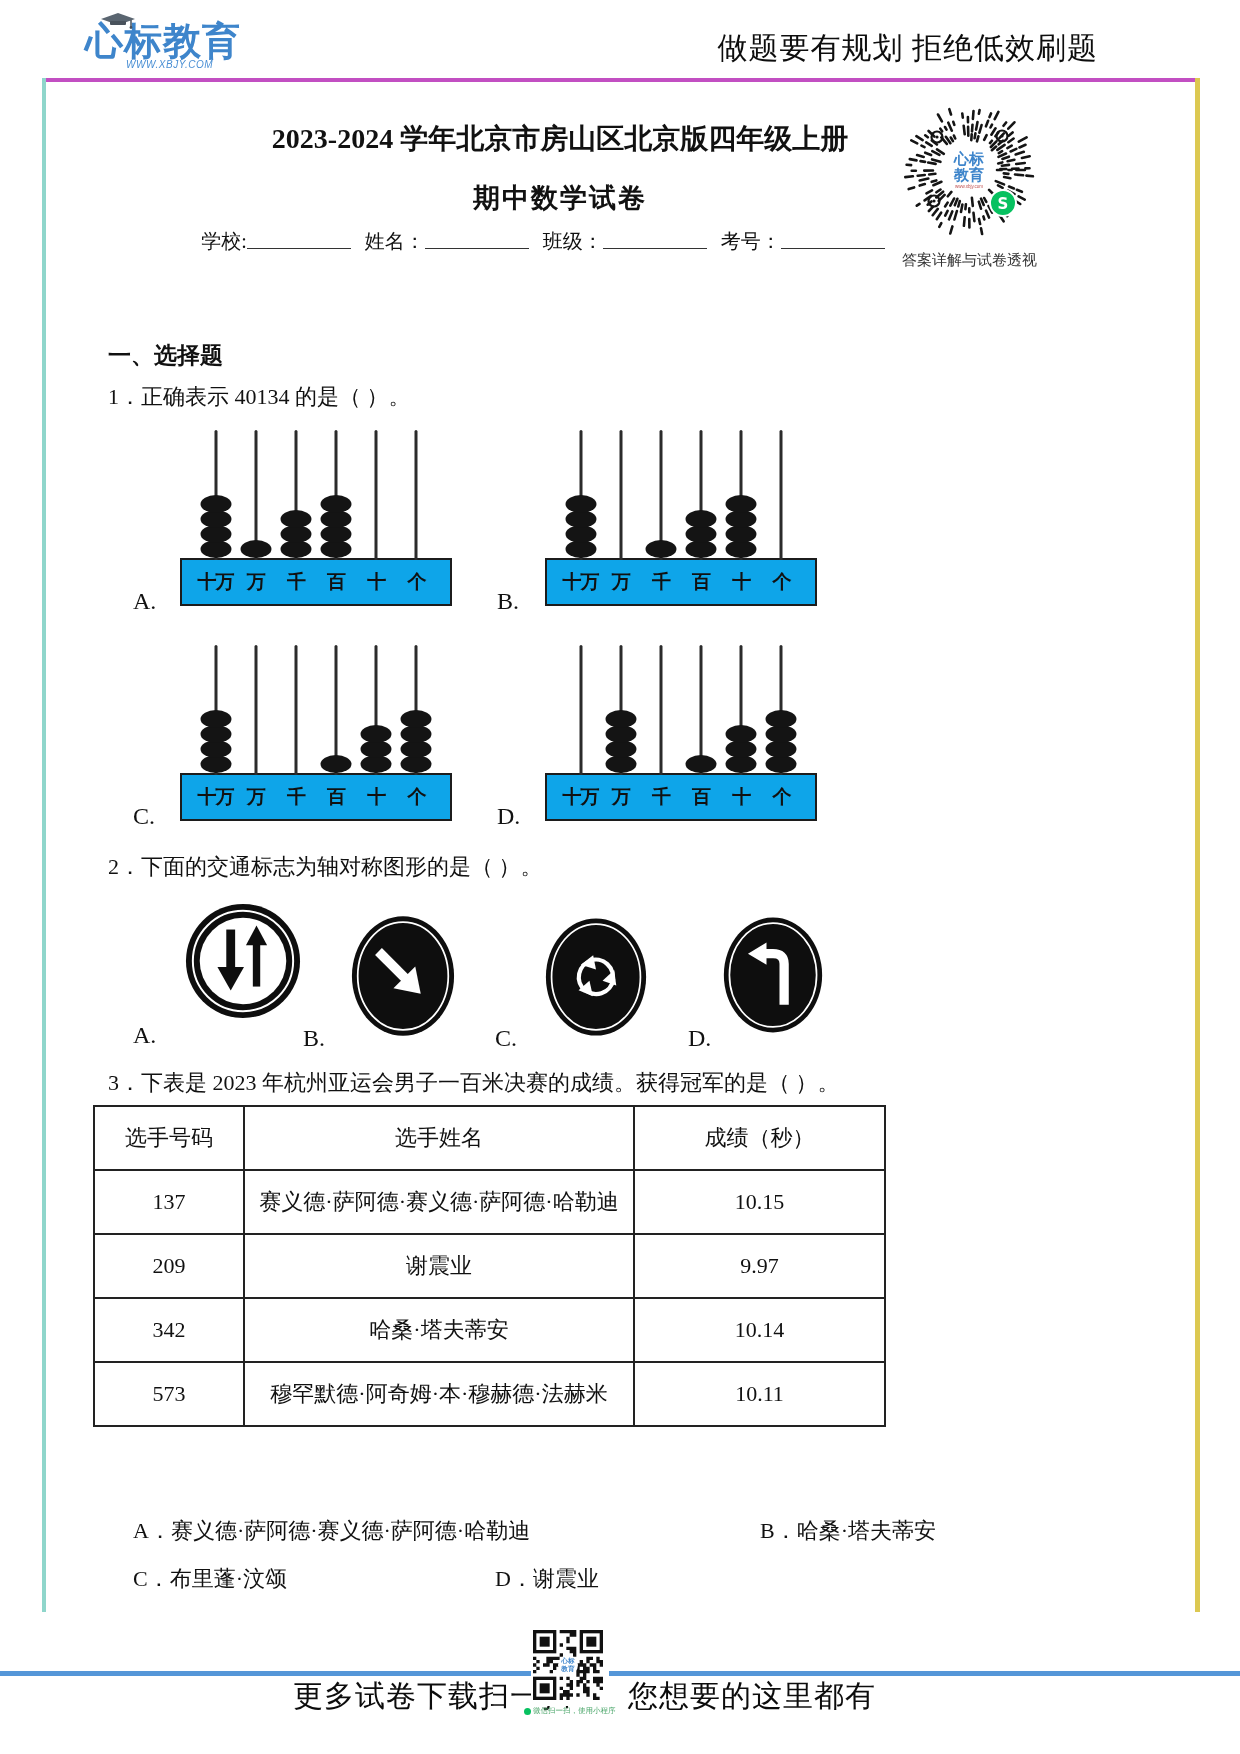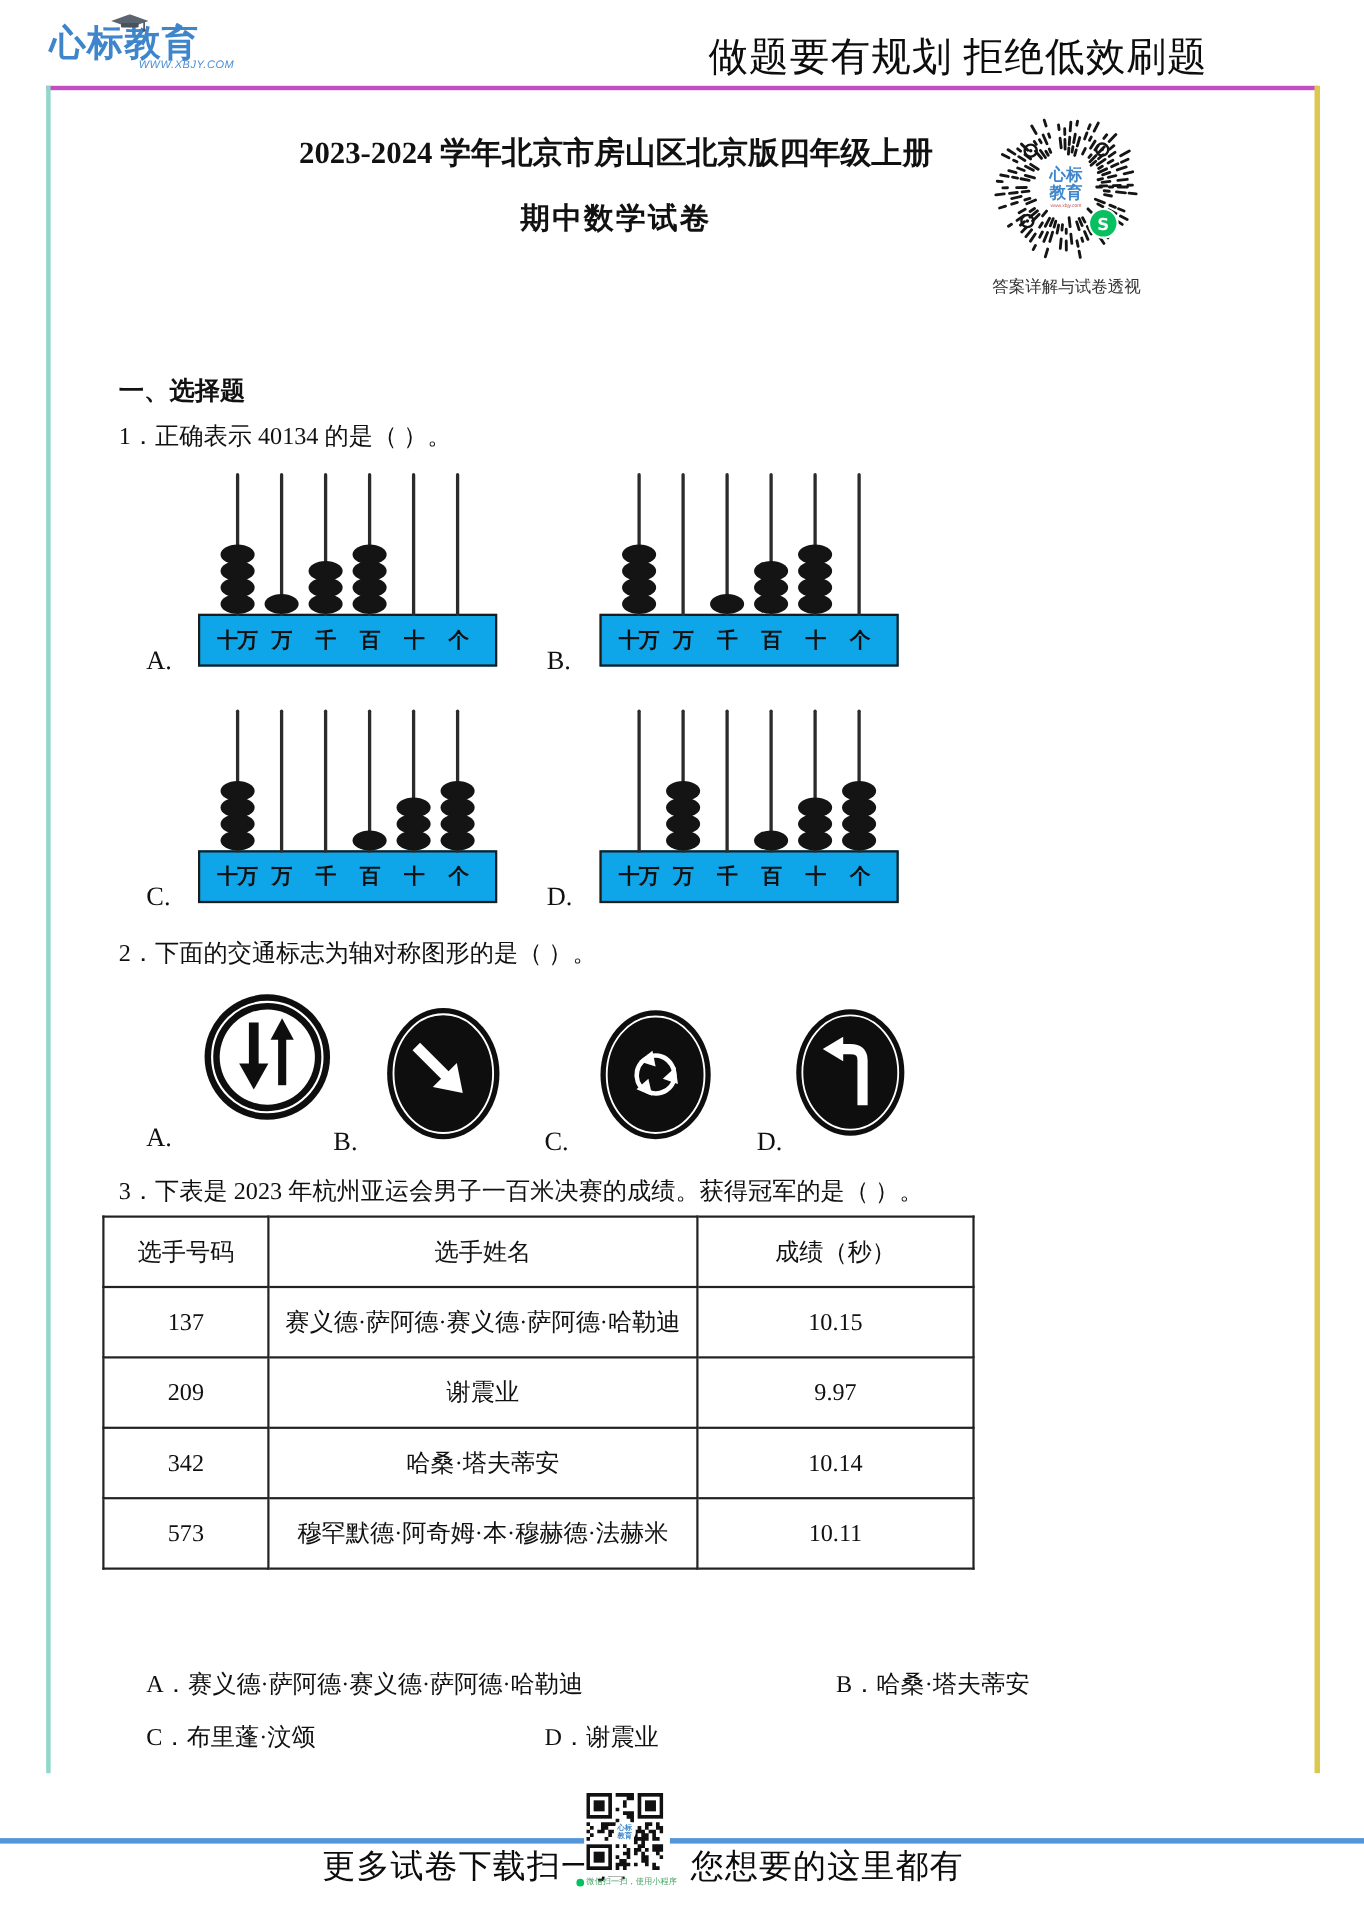--- a/index.html
+++ b/index.html
@@ -2,25 +2,25 @@
 <html><head>
 <meta charset="utf-8">
 <style>
   html,body{margin:0;padding:0;background:#ffffff;}
   .page{position:relative;width:1240px;height:1754px;background:#fff;overflow:hidden;
         font-family:"Liberation Serif","DejaVu Serif",serif;color:#111;}
 
   
   .logo{position:absolute;left:45px;top:22px;width:220px;}
   .logo-text{font-family:"Liberation Sans","DejaVu Sans",sans-serif;font-weight:bold;
-             font-size:33px;color:#3e85cb;letter-spacing:1px;line-height:1;}
+             font-size:38px;color:#3e85cb;letter-spacing:1px;line-height:1;margin-left:40px;}
   .logo-cap{position:absolute;left:56px;top:-9px;}
   .logo-url{font-family:"Liberation Sans",sans-serif;font-style:italic;font-size:10px;
             color:#4a8fd4;text-align:right;width:168px;margin-top:-1px;letter-spacing:.5px;}
-  .slogan{position:absolute;top:28px;right:142px;font-size:36px;color:#0d0d0d;letter-spacing:1px;}
+  .slogan{position:absolute;top:28px;right:142px;font-size:30px;color:#0d0d0d;letter-spacing:1px;}
 
   
   .frame-top{position:absolute;left:42px;right:42px;top:78px;height:4px;background:#c24fc2;}
   .frame-left{position:absolute;left:42px;top:78px;width:4px;height:1534px;background:#8fd6cb;}
   .frame-right{position:absolute;right:40px;top:78px;width:5px;height:1534px;background:#dcc851;}
 
   
   .title1{position:absolute;left:110px;top:120px;width:900px;text-align:center;
           font-size:28px;font-weight:bold;}
   .title2{position:absolute;left:110px;top:180px;width:900px;text-align:center;
@@ -97,20 +97,30 @@
   </div>
   <div class="slogan">做题要有规划 拒绝低效刷题</div>
 
   <div class="frame-top"></div>
   <div class="frame-left"></div>
   <div class="frame-right"></div>
 
   <div class="title1">2023-2024 学年北京市房山区北京版四年级上册</div>
   <div class="title2">期中数学试卷</div>
 
+  <div class="form-line">
+    <span>学校:</span>
+      <span class="blank"></span>
+    <span>姓名：</span>
+      <span class="blank"></span>
+    <span>班级：</span>
+      <span class="blank"></span>
+    <span>考号：</span>
+      <span class="blank"></span>
+  </div>
 
   <div class="hdr-qr">
     <svg id="hdr-qr" width="132" height="132" viewBox="0 0 132 132">
       <path class="qr-dashes" d="M94.0,66.0L98.7,66.0M105.5,66.0L108.6,66.0M113.4,66.0L121.9,66.0M100.8,69.4L105.4,69.9M112.0,70.5L120.1,71.3M123.4,71.6L129.9,72.3M101.1,73.0L107.4,74.2M92.8,77.1L101.0,80.4M106.0,82.5L110.9,84.5M113.9,85.8L118.9,87.8M95.0,81.4L99.6,83.9M105.0,86.7L111.5,90.2M115.6,92.4L121.7,95.6M100.6,89.0L107.5,93.6M110.1,95.3L117.2,100.0M101.4,94.9L104.9,97.7M86.1,85.9L90.2,90.0M94.3,94.1L99.2,98.9M92.8,98.4L97.9,104.6M100.7,107.9L104.2,112.2M96.4,111.1L100.6,117.3M81.2,94.0L83.3,97.9M85.5,102.0L89.1,108.7M78.0,94.6L80.7,101.0M83.0,106.6L86.0,113.6M75.8,97.7L78.0,104.7M80.4,112.4L81.3,115.4M76.0,114.9L77.1,120.0M78.0,124.3L79.1,130.0M68.9,93.9L69.8,102.0M70.5,108.9L71.4,117.2M66.3,104.4L66.3,108.2M66.3,115.1L66.4,123.4M62.9,100.2L62.4,105.2M61.7,113.2L60.9,121.8M59.4,100.6L58.0,107.9M56.8,97.1L55.3,102.5M53.9,107.0L51.4,115.5M49.4,122.4L47.3,129.5M54.4,94.8L51.8,101.2M49.3,107.4L46.0,115.4M51.1,94.5L47.3,101.7M44.6,106.9L42.2,111.6M38.3,119.1L36.3,122.9M44.6,98.6L42.1,102.5M38.1,108.7L33.8,115.2M48.4,87.9L44.8,92.3M34.8,104.9L29.7,111.2M41.6,90.9L35.7,96.9M30.1,102.7L25.9,107.0M40.1,87.7L33.3,93.4M28.4,97.5L24.7,100.7M37.5,85.5L33.4,88.3M28.1,91.9L21.6,96.4M16.5,99.9L13.8,101.7M29.0,86.3L23.5,89.4M38.4,77.8L30.4,81.2M33.3,76.4L28.7,77.8M21.8,80.0L16.7,81.6M11.1,83.4L5.7,85.1M25.3,74.6L16.7,76.5M32.4,69.8L26.2,70.5M21.8,71.0L14.7,71.8M9.9,72.3L2.3,73.1M30.0,66.5L21.2,66.6M12.9,66.7L8.7,66.8M8.1,61.1L3.6,60.8M32.6,59.9L25.2,58.5M22.1,57.9L17.5,57.1M13.5,56.4L6.8,55.1M37.4,57.8L29.1,55.4M20.7,53.0L14.1,51.1M28.1,51.0L22.2,48.7M36.4,50.8L29.3,47.1M21.5,43.1L18.5,41.6M14.2,39.4L8.3,36.4M40.8,49.8L34.0,45.4M28.7,41.9L23.2,38.4M19.6,36.1L13.4,32.1M33.9,40.5L28.8,36.5M24.8,33.3L22.2,31.3M31.3,32.5L25.6,27.0M43.8,39.9L38.3,33.4M47.4,39.2L42.9,32.8M39.1,27.3L37.3,24.6M49.9,37.2L47.8,33.5M43.5,25.7L42.0,23.0M38.9,17.4L35.0,10.5M52.2,34.5L50.9,31.5M48.8,26.7L45.3,18.7M51.3,20.8L50.3,17.8M48.0,10.5L46.3,5.2M61.7,30.3L60.7,21.7M59.8,13.7L59.3,9.6M65.3,31.6L65.1,22.8M65.0,18.3L64.9,13.0M68.3,36.1L68.7,30.4M69.0,27.4L69.5,20.7M69.9,15.0L70.5,7.1M71.6,34.3L72.4,29.4M73.1,25.6L74.5,18.0M75.9,9.8L76.6,6.1M74.0,37.3L75.4,32.3M76.4,28.7L78.6,21.0M83.0,22.3L85.1,16.8M86.5,13.1L88.0,9.4M81.2,35.9L83.6,31.1M87.5,23.5L89.0,20.6M91.7,15.2L95.4,7.9M88.4,30.7L92.5,24.3M87.0,39.1L88.9,36.7M92.4,32.3L95.2,28.6M100.5,21.8L103.1,18.5M87.9,43.0L93.4,37.3M96.4,34.1L100.9,29.4M105.3,24.7L111.4,18.3M88.9,46.2L93.1,42.6M95.7,40.3L99.9,36.7M105.7,31.7L109.6,28.4M94.4,45.9L101.6,40.9M105.4,38.2L110.6,34.5M95.8,49.1L99.1,47.2M104.4,44.2L108.7,41.7M115.8,37.7L123.6,33.3M95.5,52.9L103.0,49.5M107.6,47.5L113.3,44.9M116.5,43.5L122.5,40.8M99.4,54.9L105.9,52.7M112.7,50.5L120.8,47.8M95.2,59.4L99.3,58.4M104.6,57.2L111.4,55.7M118.9,54.0L126.7,52.2M98.9,61.8L106.0,60.9M113.2,60.0L121.8,59.0M97.3,65.1L103.3,65.0M109.1,64.8L115.5,64.6M122.4,64.4L126.5,64.3" fill="none" stroke="#151515" stroke-width="2.6" stroke-linecap="round"></path>
       <g stroke="#151515" fill="none">
         <circle cx="34" cy="33" r="5.5" stroke-width="2.2"></circle>
           <circle cx="34" cy="33" r="1.6" fill="#151515" stroke="none"></circle>
         <circle cx="99" cy="32" r="5.5" stroke-width="2.2"></circle>
           <circle cx="99" cy="32" r="1.6" fill="#151515" stroke="none"></circle>
         <circle cx="31" cy="97" r="5.5" stroke-width="2.2"></circle>

